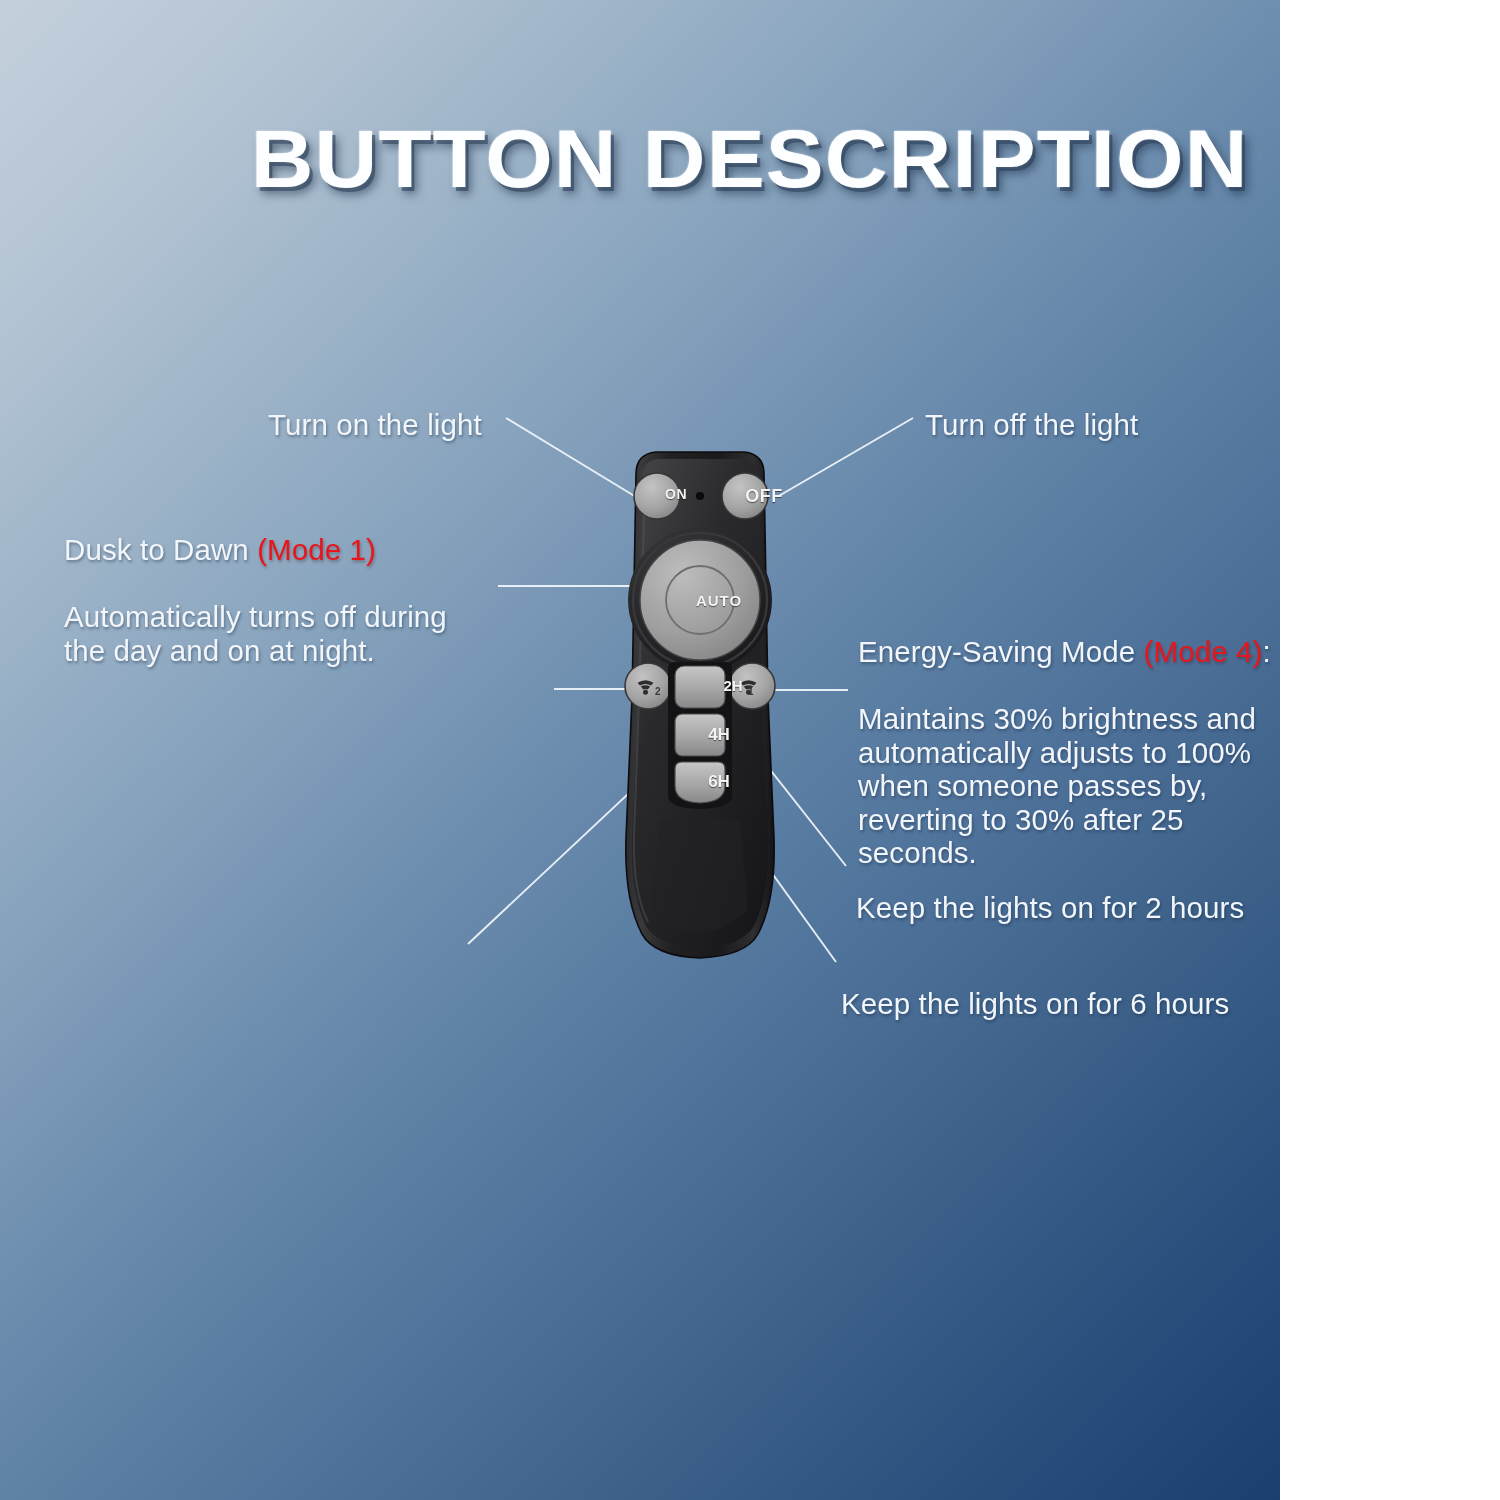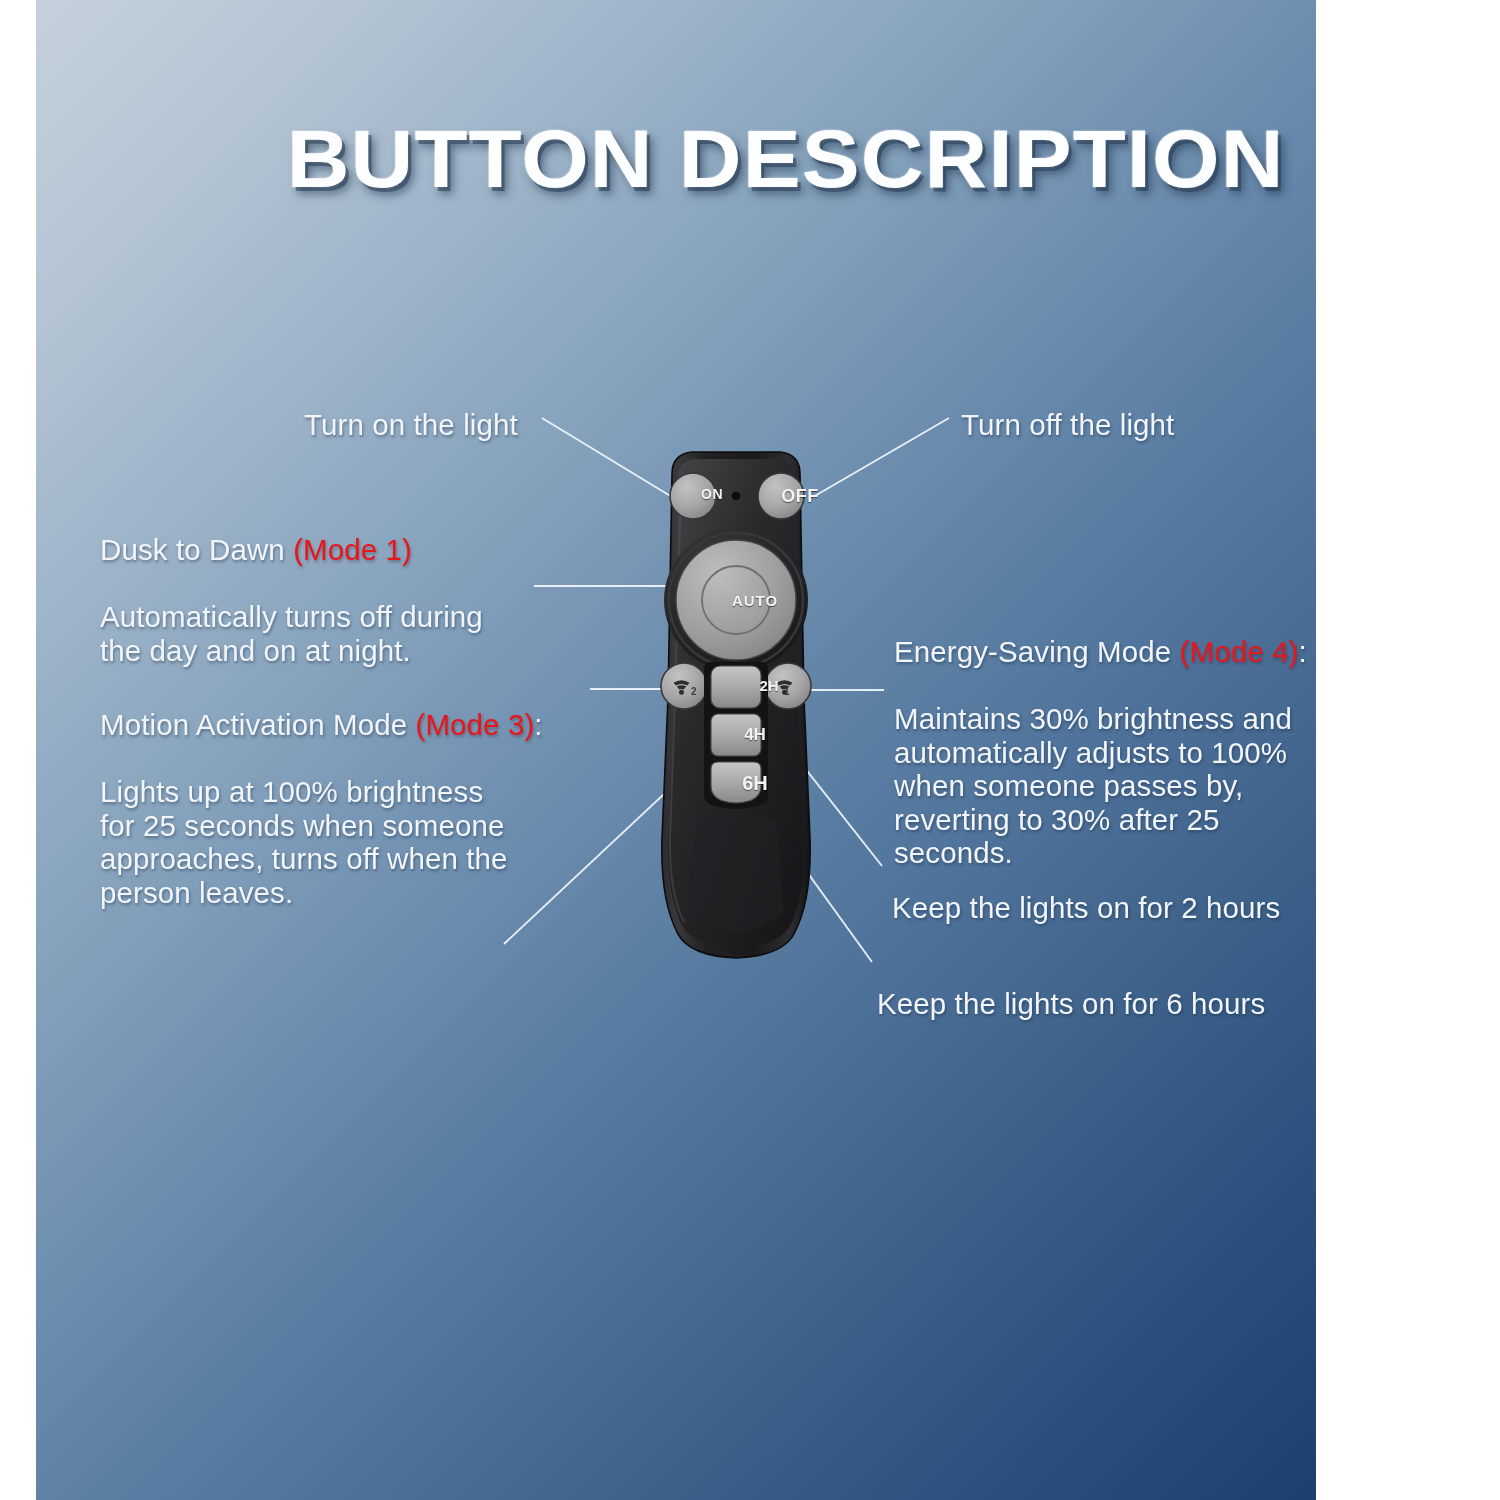--- a/index.html
+++ b/index.html
@@ -24,21 +24,20 @@
         #9fb5c9 22%,
         #87a3bd 34%,
         #6f8fb0 46%,
         #5c7fa4 56%,
         #4d7099 66%,
         #3d6189 76%,
         #2f5480 85%,
         #244878 93%,
         #1b3f6e 100%);
     overflow: hidden;
-    margin-left: 36px;
   }
 
   
   .title-wrap {
     position: absolute;
     left: 0;
     top: 118px;
     width: 1500px;
     text-align: center;
     pointer-events: none;
@@ -105,21 +104,21 @@
     text-align: center;
     pointer-events: none;
     text-shadow: 0 1px 1px rgba(0,0,0,0.55);
     padding-left: 19px;
   }
   .lbl-on   { left: 36px;  top: 38px;  width: 46px; font-size: 14px; letter-spacing: 0.5px; }
   .lbl-off  { left: 124px; top: 38px;  width: 46px; font-size: 18px; letter-spacing: 0.5px; }
   .lbl-auto { left: 62px;  top: 144px; width: 80px; font-size: 15px; letter-spacing: 1px; }
   .lbl-2h   { left: 93px;  top: 229px; width: 46px; font-size: 15px; }
   .lbl-4h   { left: 79px;  top: 277px; width: 46px; font-size: 17px; }
-  .lbl-6h   { left: 79px;  top: 324px; width: 46px; font-size: 20px; }
+  .lbl-6h   { left: 79px;  top: 324px; width: 46px; font-size: 17px; }
 
   .wifi-num {
     position: absolute;
     color: #3b3b3b;
     font-size: 10px;
     font-weight: bold;
     pointer-events: none;
   }
   .wifi-num-2 { left: 57px;  top: 238px; }
   .wifi-num-1 { left: 150px; top: 238px; }
@@ -161,27 +160,20 @@
   <div class="callout" style="left:925px; top:375px;">
     <span>Turn off the light</span>
   </div>
 
   <div class="callout" style="left:64px; top:500px;">
     <span>Dusk to Dawn </span><span class="mode">(Mode 1)</span><br>
     <span>Automatically turns off during
 the day and on at night.</span>
   </div>
 
-  <div class="callout" style="left:64px; top:675px;">
-    <span>Motion Activation Mode </span><span class="mode">(Mode 3)</span><span>:</span><br>
-    <span>Lights up at 100% brightness
-for 25 seconds when someone
-approaches, turns off when the
-person leaves.</span>
-  </div>
 
   <div class="callout" style="left:858px; top:602px;">
     <span>Energy-Saving Mode </span><span class="mode">(Mode 4)</span><span>:</span><br>
     <span>Maintains 30% brightness and
 automatically adjusts to 100%
 when someone passes by,
 reverting to 30% after 25 seconds.</span>
   </div>
 
   <div class="callout" style="left:856px; top:858px;">

